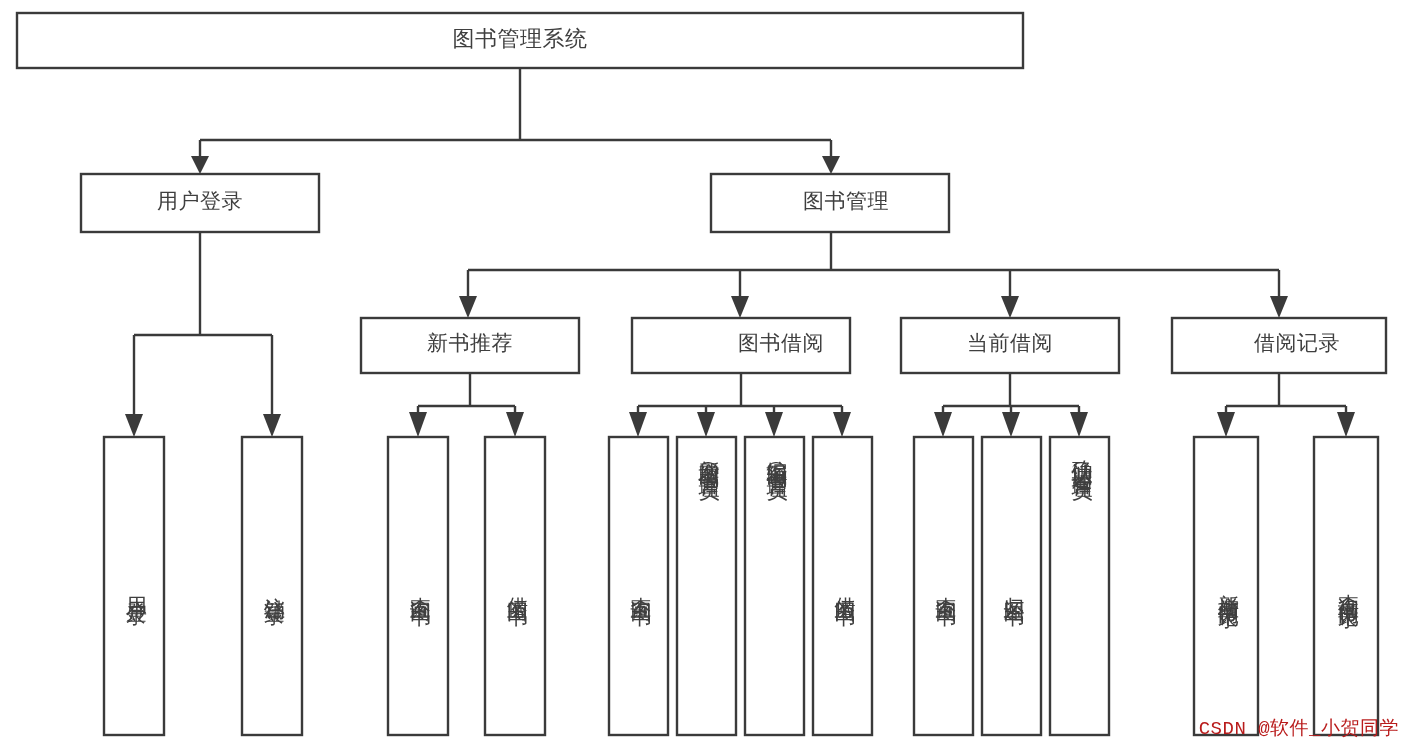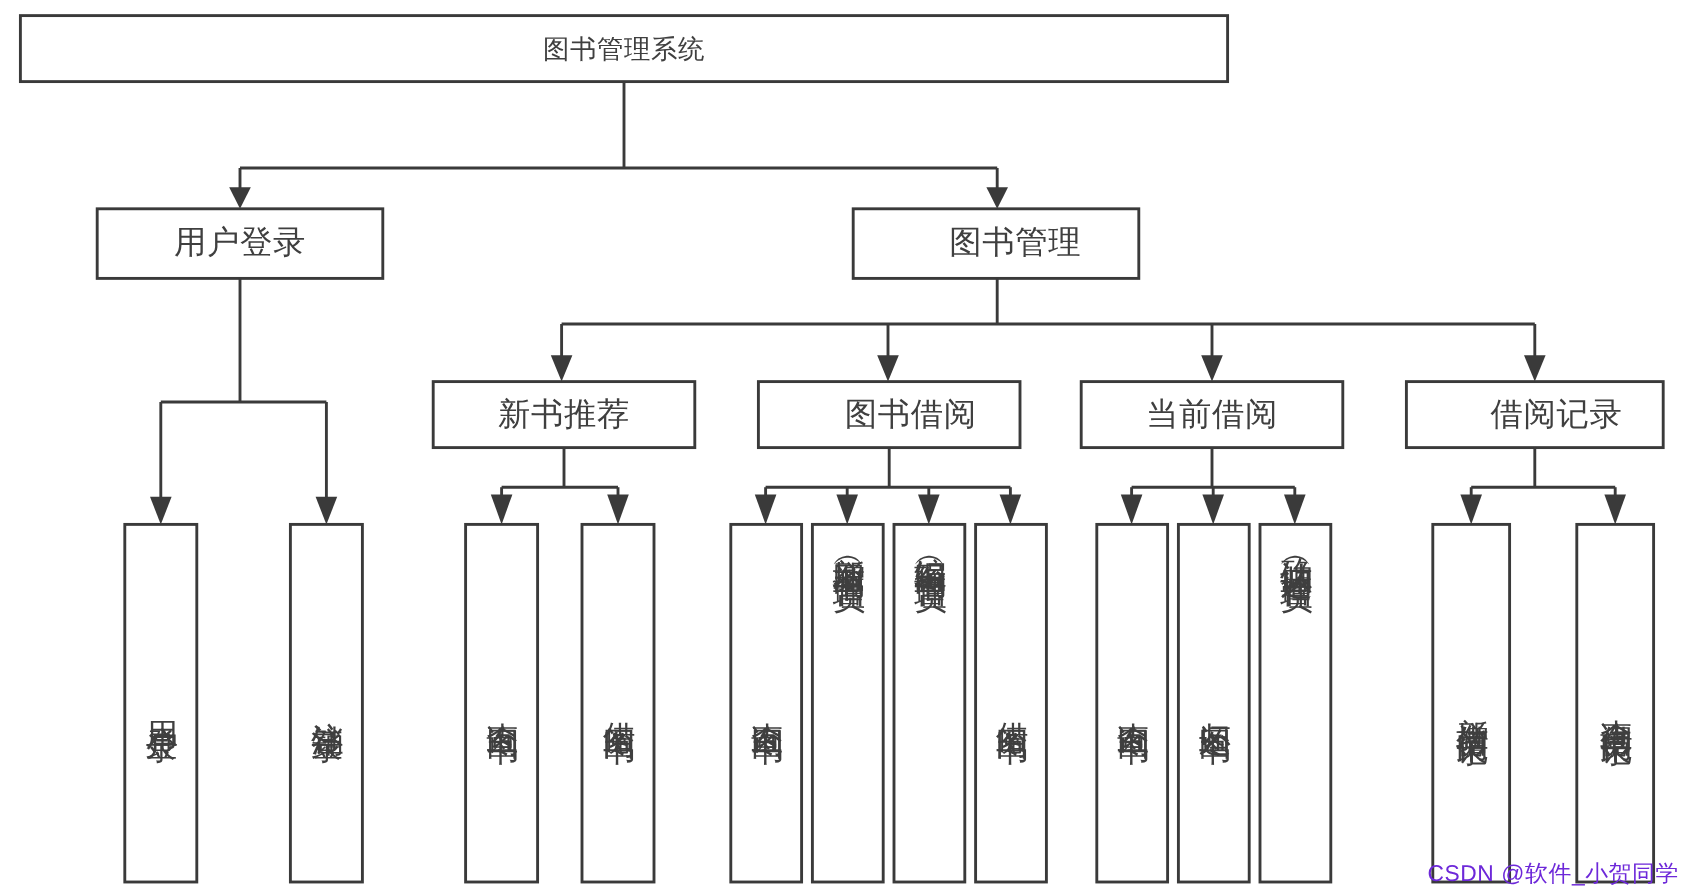--- a/index.html
+++ b/index.html
@@ -11,20 +11,21 @@
     width: 1405px;
     height: 747px;
     font-family: "Liberation Sans", "DejaVu Sans", sans-serif;
     overflow: hidden;
     position: relative;
   }
   #diagram-root {
     position: relative;
     width: 1405px;
     height: 747px;
+    font-family: Liberation Mono, monospace;
   }
   svg.canvas {
     position: absolute;
     top: 0;
     left: 0;
     width: 1405px;
     height: 747px;
   }
   .node-box {
     fill: #ffffff;
@@ -37,21 +38,21 @@
     fill: none;
     stroke-linecap: butt;
   }
   .arrow-head {
     fill: #3a3a3a;
     stroke: none;
   }
   .node-label {
     position: absolute;
     color: #3f3f3f;
-    font-size: 27px;
+    font-size: 21px;
     line-height: 1.18;
     letter-spacing: 0.5px;
     display: flex;
     align-items: center;
     justify-content: center;
     text-align: center;
     pointer-events: none;
     white-space: nowrap;
   }
   .node-label.vertical {
@@ -63,21 +64,21 @@
   }
   .node-label.vertical.top-aligned {
     justify-content: flex-start;
     padding-top: 6px;
     box-sizing: border-box;
   }
   .watermark {
     position: absolute;
     right: 6px;
     bottom: 6px;
-    color: #6d28d9;
+    color: #b91c1c;
     font-size: 19px;
     letter-spacing: 0.5px;
     white-space: nowrap;
     pointer-events: none;
   }
 </style>
 </head>
 <body>
 
 <div id="diagram-root">
@@ -172,21 +173,21 @@
     <polygon class="arrow-head" points="1217,412 1235,412 1226,437"></polygon>
     <polygon class="arrow-head" points="1337,412 1355,412 1346,437"></polygon>
   </svg>
 
   <div class="node-label" style="left:17px; top:13px; width:1006px; height:55px; font-size:22px;">图书管理系统</div>
 
   <div class="node-label" style="left:81px; top:174px; width:238px; height:58px;">用户登录</div>
   <div class="node-label" style="left:711px; top:174px; width:270px; height:58px;">图书管理</div>
 
   <div class="node-label" style="left:361px; top:318px; width:218px; height:55px;">新书推荐</div>
-  <div class="node-label" style="left:632px; top:318px; width:254px; height:55px;text-align:right;">图书借阅</div>
+  <div class="node-label" style="left:654px; top:318px; width:254px; height:55px;text-align:right;">图书借阅</div>
   <div class="node-label" style="left:901px; top:318px; width:218px; height:55px;">当前借阅</div>
   <div class="node-label" style="left:1172px; top:318px; width:250px; height:55px;">借阅记录</div>
 
   <div class="node-label vertical" style="left:104px; top:437px; width:60px; height:298px;">用户登录</div>
   <div class="node-label vertical" style="left:242px; top:437px; width:60px; height:298px;">注销登录</div>
 
   <div class="node-label vertical" style="left:388px; top:437px; width:60px; height:298px;">查询图书</div>
   <div class="node-label vertical" style="left:485px; top:437px; width:60px; height:298px;">借阅图书</div>
 
   <div class="node-label vertical" style="left:609px; top:437px; width:59px; height:298px;">查询图书</div>

